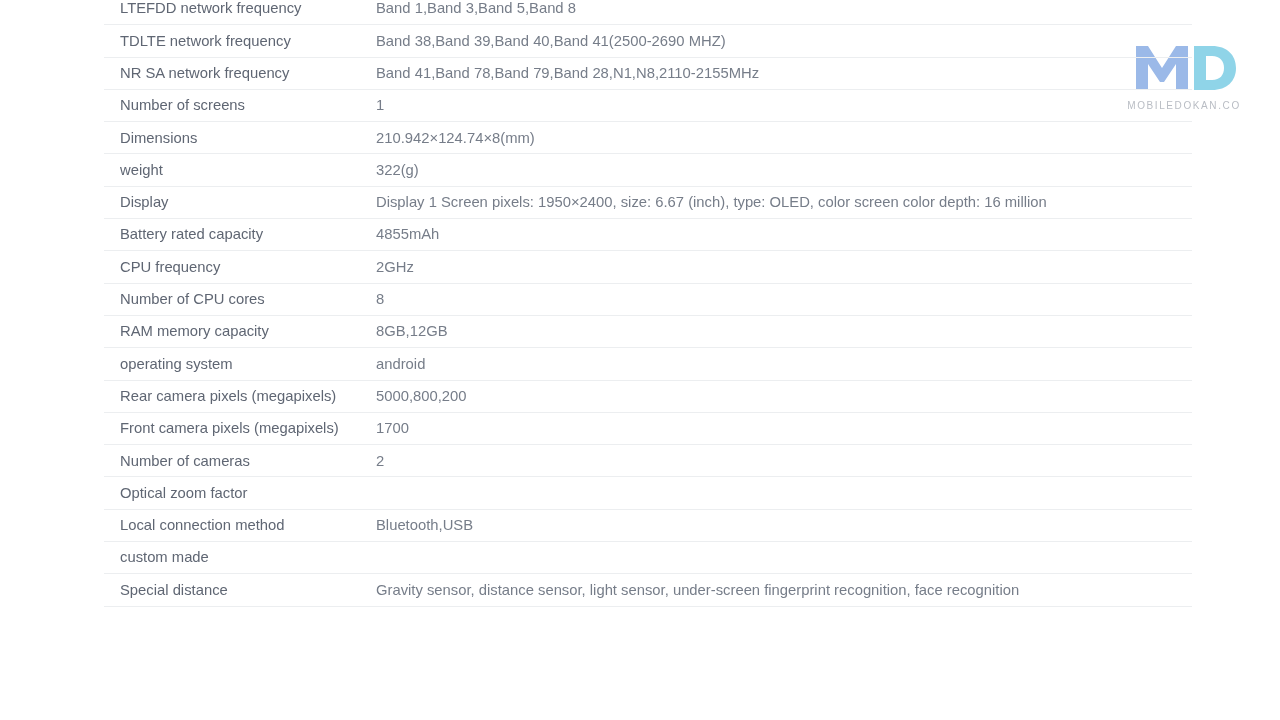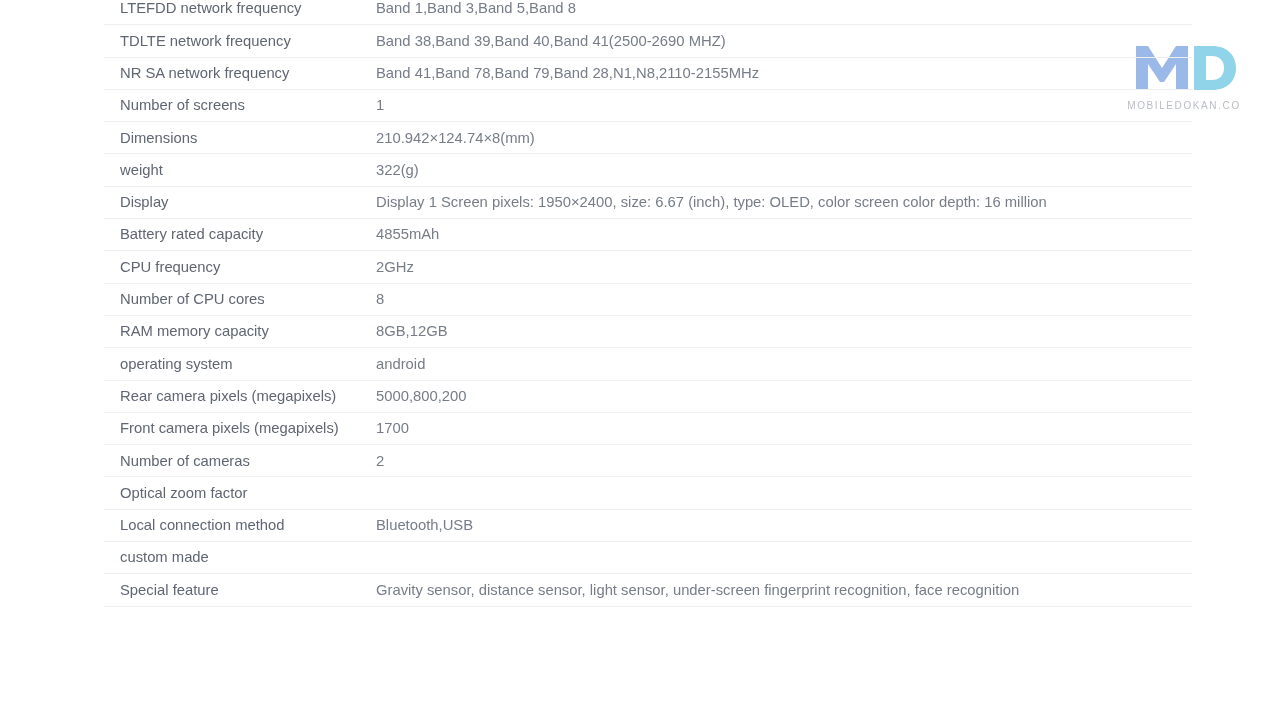--- a/index.html
+++ b/index.html
@@ -160,19 +160,19 @@
       </tr>
       <tr>
         <td class="label">Local connection method</td>
         <td class="value">Bluetooth,USB</td>
       </tr>
       <tr>
         <td class="label">custom made</td>
         <td class="value"></td>
       </tr>
       <tr>
-        <td class="label">Special feature</td>
+        <td class="label">Special distance</td>
         <td class="value">Gravity sensor, distance sensor, light sensor, under-screen fingerprint recognition, face recognition</td>
       </tr>
     </tbody>
   </table>
 
 </div>
 
 </body></html>

